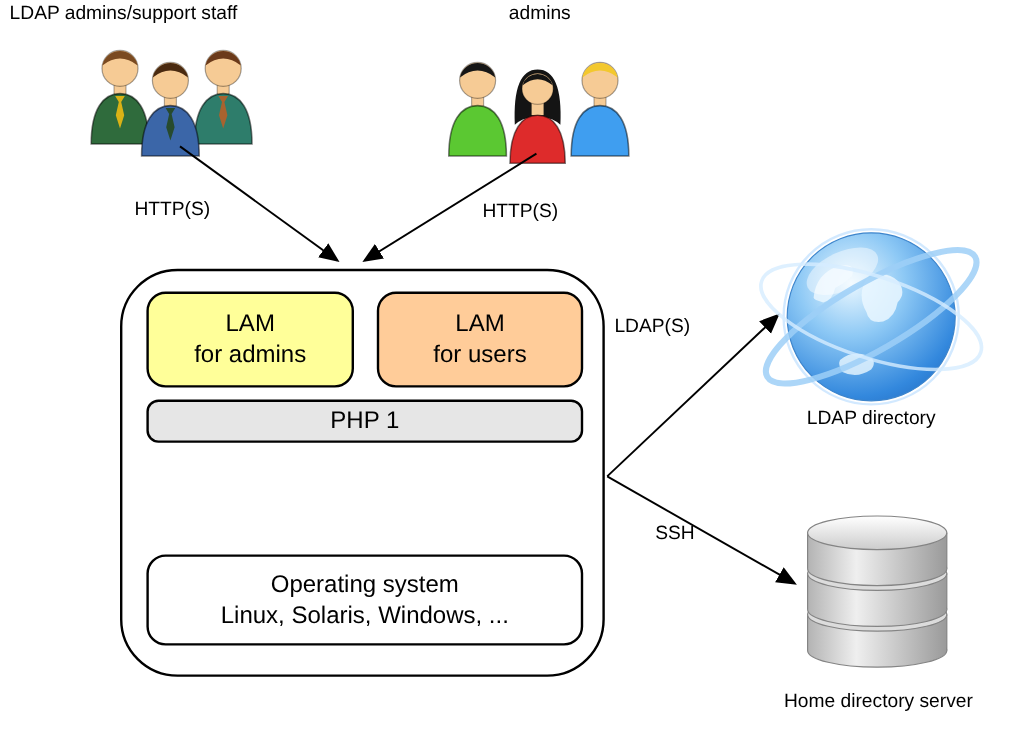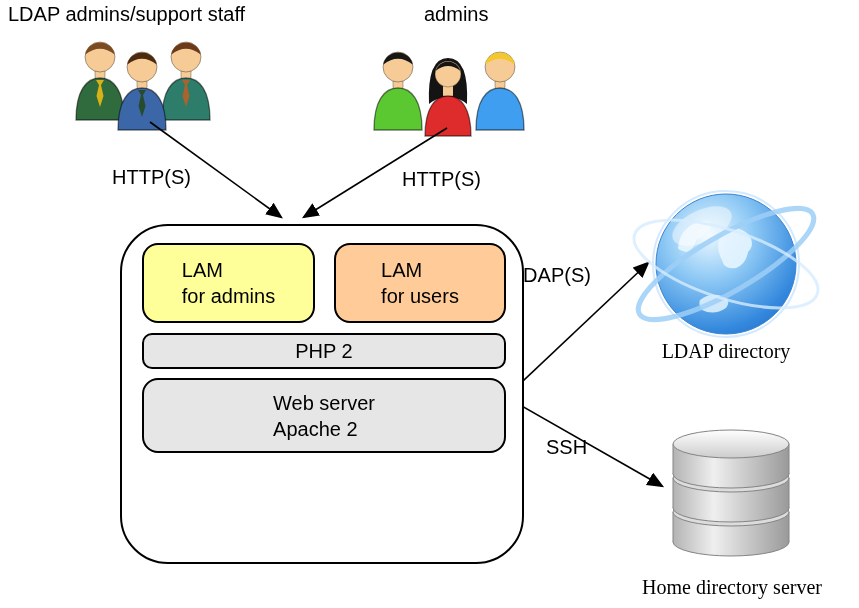--- a/index.html
+++ b/index.html
@@ -1,22 +1,22 @@
 <!DOCTYPE html>
 <html><head>
 <meta charset="utf-8">
 <style>
   * { margin:0; padding:0; box-sizing:border-box; }
   html,body { background:#ffffff; }
   body { font-family:"Liberation Sans","DejaVu Sans",sans-serif; color:#000; }
   .canvas { position:relative; width:859px; height:608px; background:#fff; overflow:hidden; }
-  .label { position:absolute; font-size:20px; white-space:nowrap; color:#000; }
-  .label.center { text-align:center;font-family:Liberation Serif, serif; }
+  .label { position:absolute; font-size:16px; white-space:nowrap; color:#000; }
+  .label.center { text-align:center; }
   .box { position:absolute; border:2px solid #000; display:flex; align-items:center; justify-content:center;
-         text-align:left; font-size:20px; line-height:1.3; white-space:pre-line; color:#000;margin-left:20px; }
+         text-align:center; font-size:20px; line-height:1.3; white-space:pre-line; color:#000; }
   svg.layer { position:absolute; left:0; top:0; }
 </style>
 </head>
 <body>
 
 <div class="canvas">
 
   <svg class="layer" width="859" height="608" viewBox="0 0 859 608">
     <defs>
       <marker id="arrowhead" markerWidth="12" markerHeight="10" refX="9" refY="4.5" orient="auto">
@@ -110,18 +110,18 @@
   <div class="label" style="left:512px; top:264px">LDAP(S)</div>
   <div class="label" style="left:546px; top:436px">SSH</div>
   <div class="label center" style="left:626px; top:340px; width:200px">LDAP directory</div>
   <div class="label center" style="left:612px; top:576px; width:240px">Home directory server</div>
 
   <div class="box" style="left:100px; top:224px; width:404px; height:340px; border-radius:48px; background:#fff"></div>
   <div class="box" style="left: 122px; top: 243px; width: 173px; height: 80px; border-radius: 16px; background-color: rgb(255, 255, 153);">LAM
 for admins</div>
   <div class="box" style="left: 314px; top: 243px; width: 172px; height: 80px; border-radius: 16px; background-color: rgb(255, 204, 153);">LAM
 for users</div>
-  <div class="box" style="left: 122px; top: 333px; width: 364px; height: 36px; border-radius: 10px; background-color: rgb(230, 230, 230);">PHP 2</div>
-  <div class="box" style="left: 122px; top: 378px; width: 364px; height: 75px; border-radius: 16px; background-color: rgb(230, 230, 230);">Web server
-Apache 2</div>
+  <div class="box" style="left: 122px; top: 333px; width: 364px; height: 36px; border-radius: 10px; background-color: rgb(230, 230, 230);">PHP 1</div>
+  <div class="box" style="left: 122px; top: 462px; width: 364px; height: 76px; border-radius: 16px; background-color: rgb(255, 255, 255);">Operating system
+Linux, Solaris, Windows, ...</div>
 
 
 </div>
 
 </body></html>

